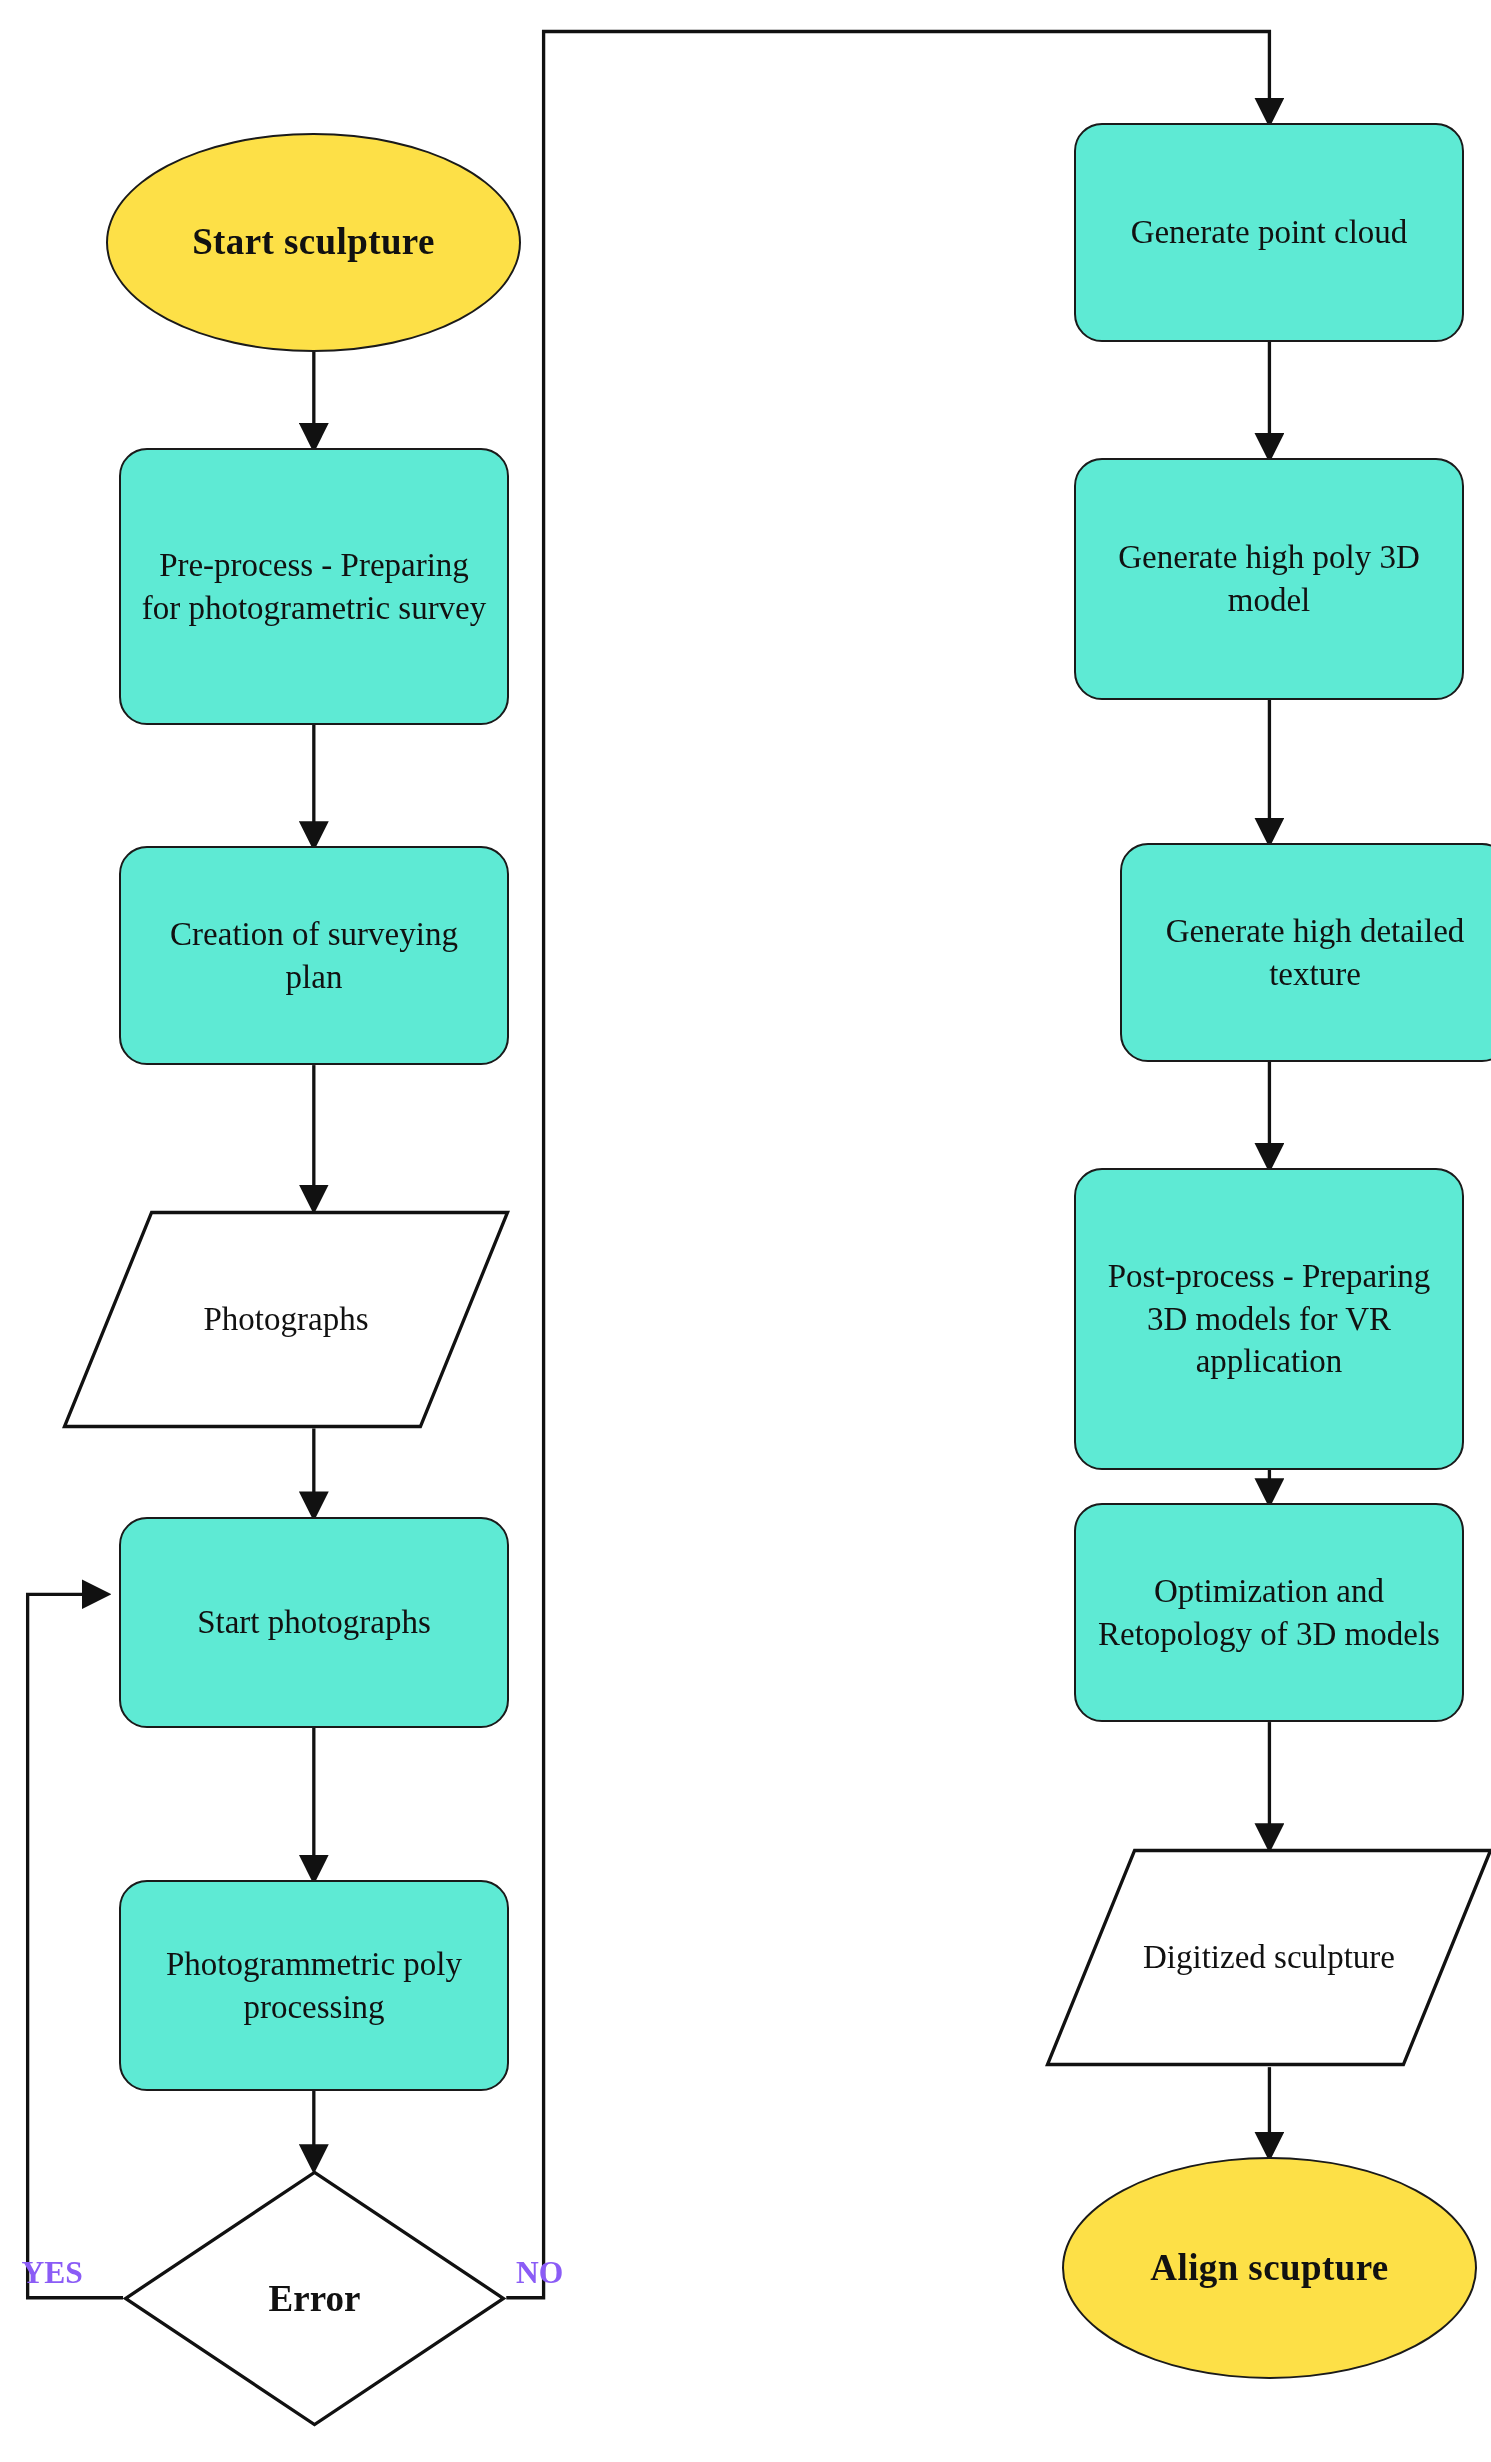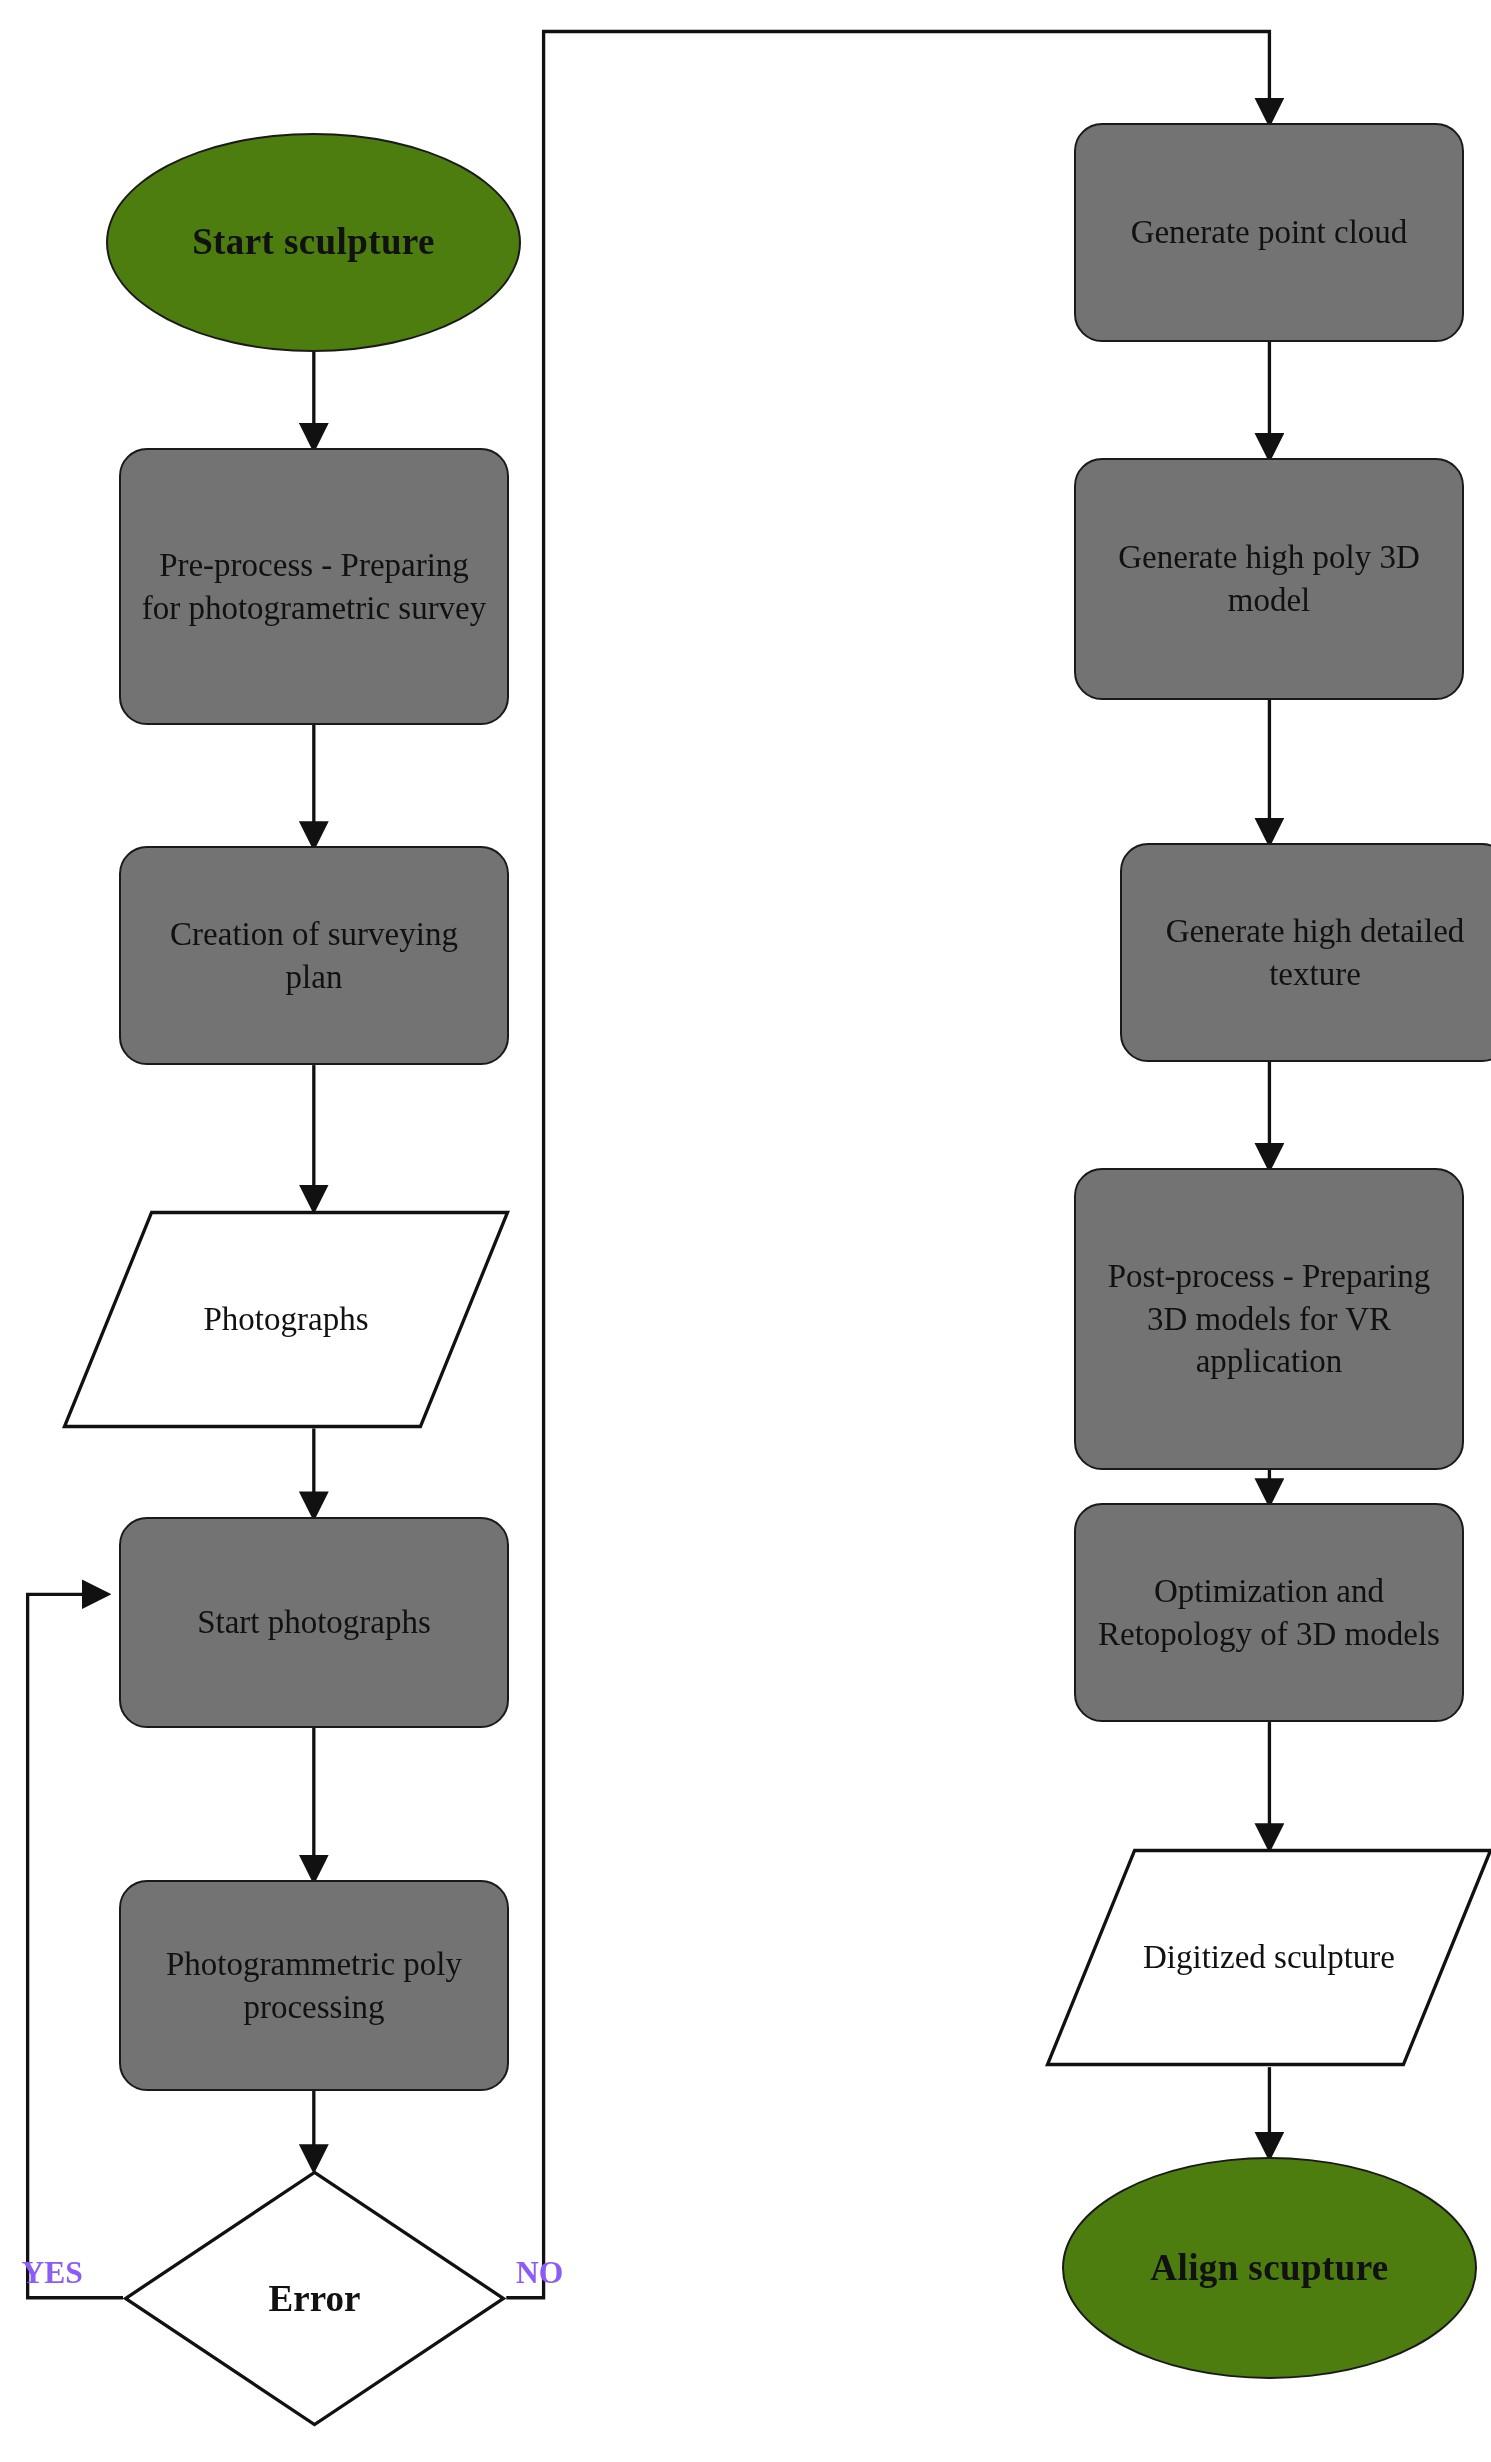--- a/index.html
+++ b/index.html
@@ -31,29 +31,29 @@
     box-sizing: border-box;
     display: flex;
     align-items: center;
     justify-content: center;
     text-align: center;
     color: #111111;
   }
   .node-process {
     border: 2.5px solid #1a1a1a;
     border-radius: 28px;
-    background: #737373;
+    background: #5eead4;
     font-size: 33px;
     line-height: 1.30;
     padding: 5px 18px;
   }
   .node-terminal {
     border: 2.5px solid #1a1a1a;
     border-radius: 50%;
-    background: #4d7c0f;
+    background: #fde047;
     font-size: 37px;
     font-weight: bold;
     line-height: 1.2;
     letter-spacing: 0.4px;
   }
   .node-io {
     background: transparent;
     font-size: 33px;
     line-height: 1.30;
   }

